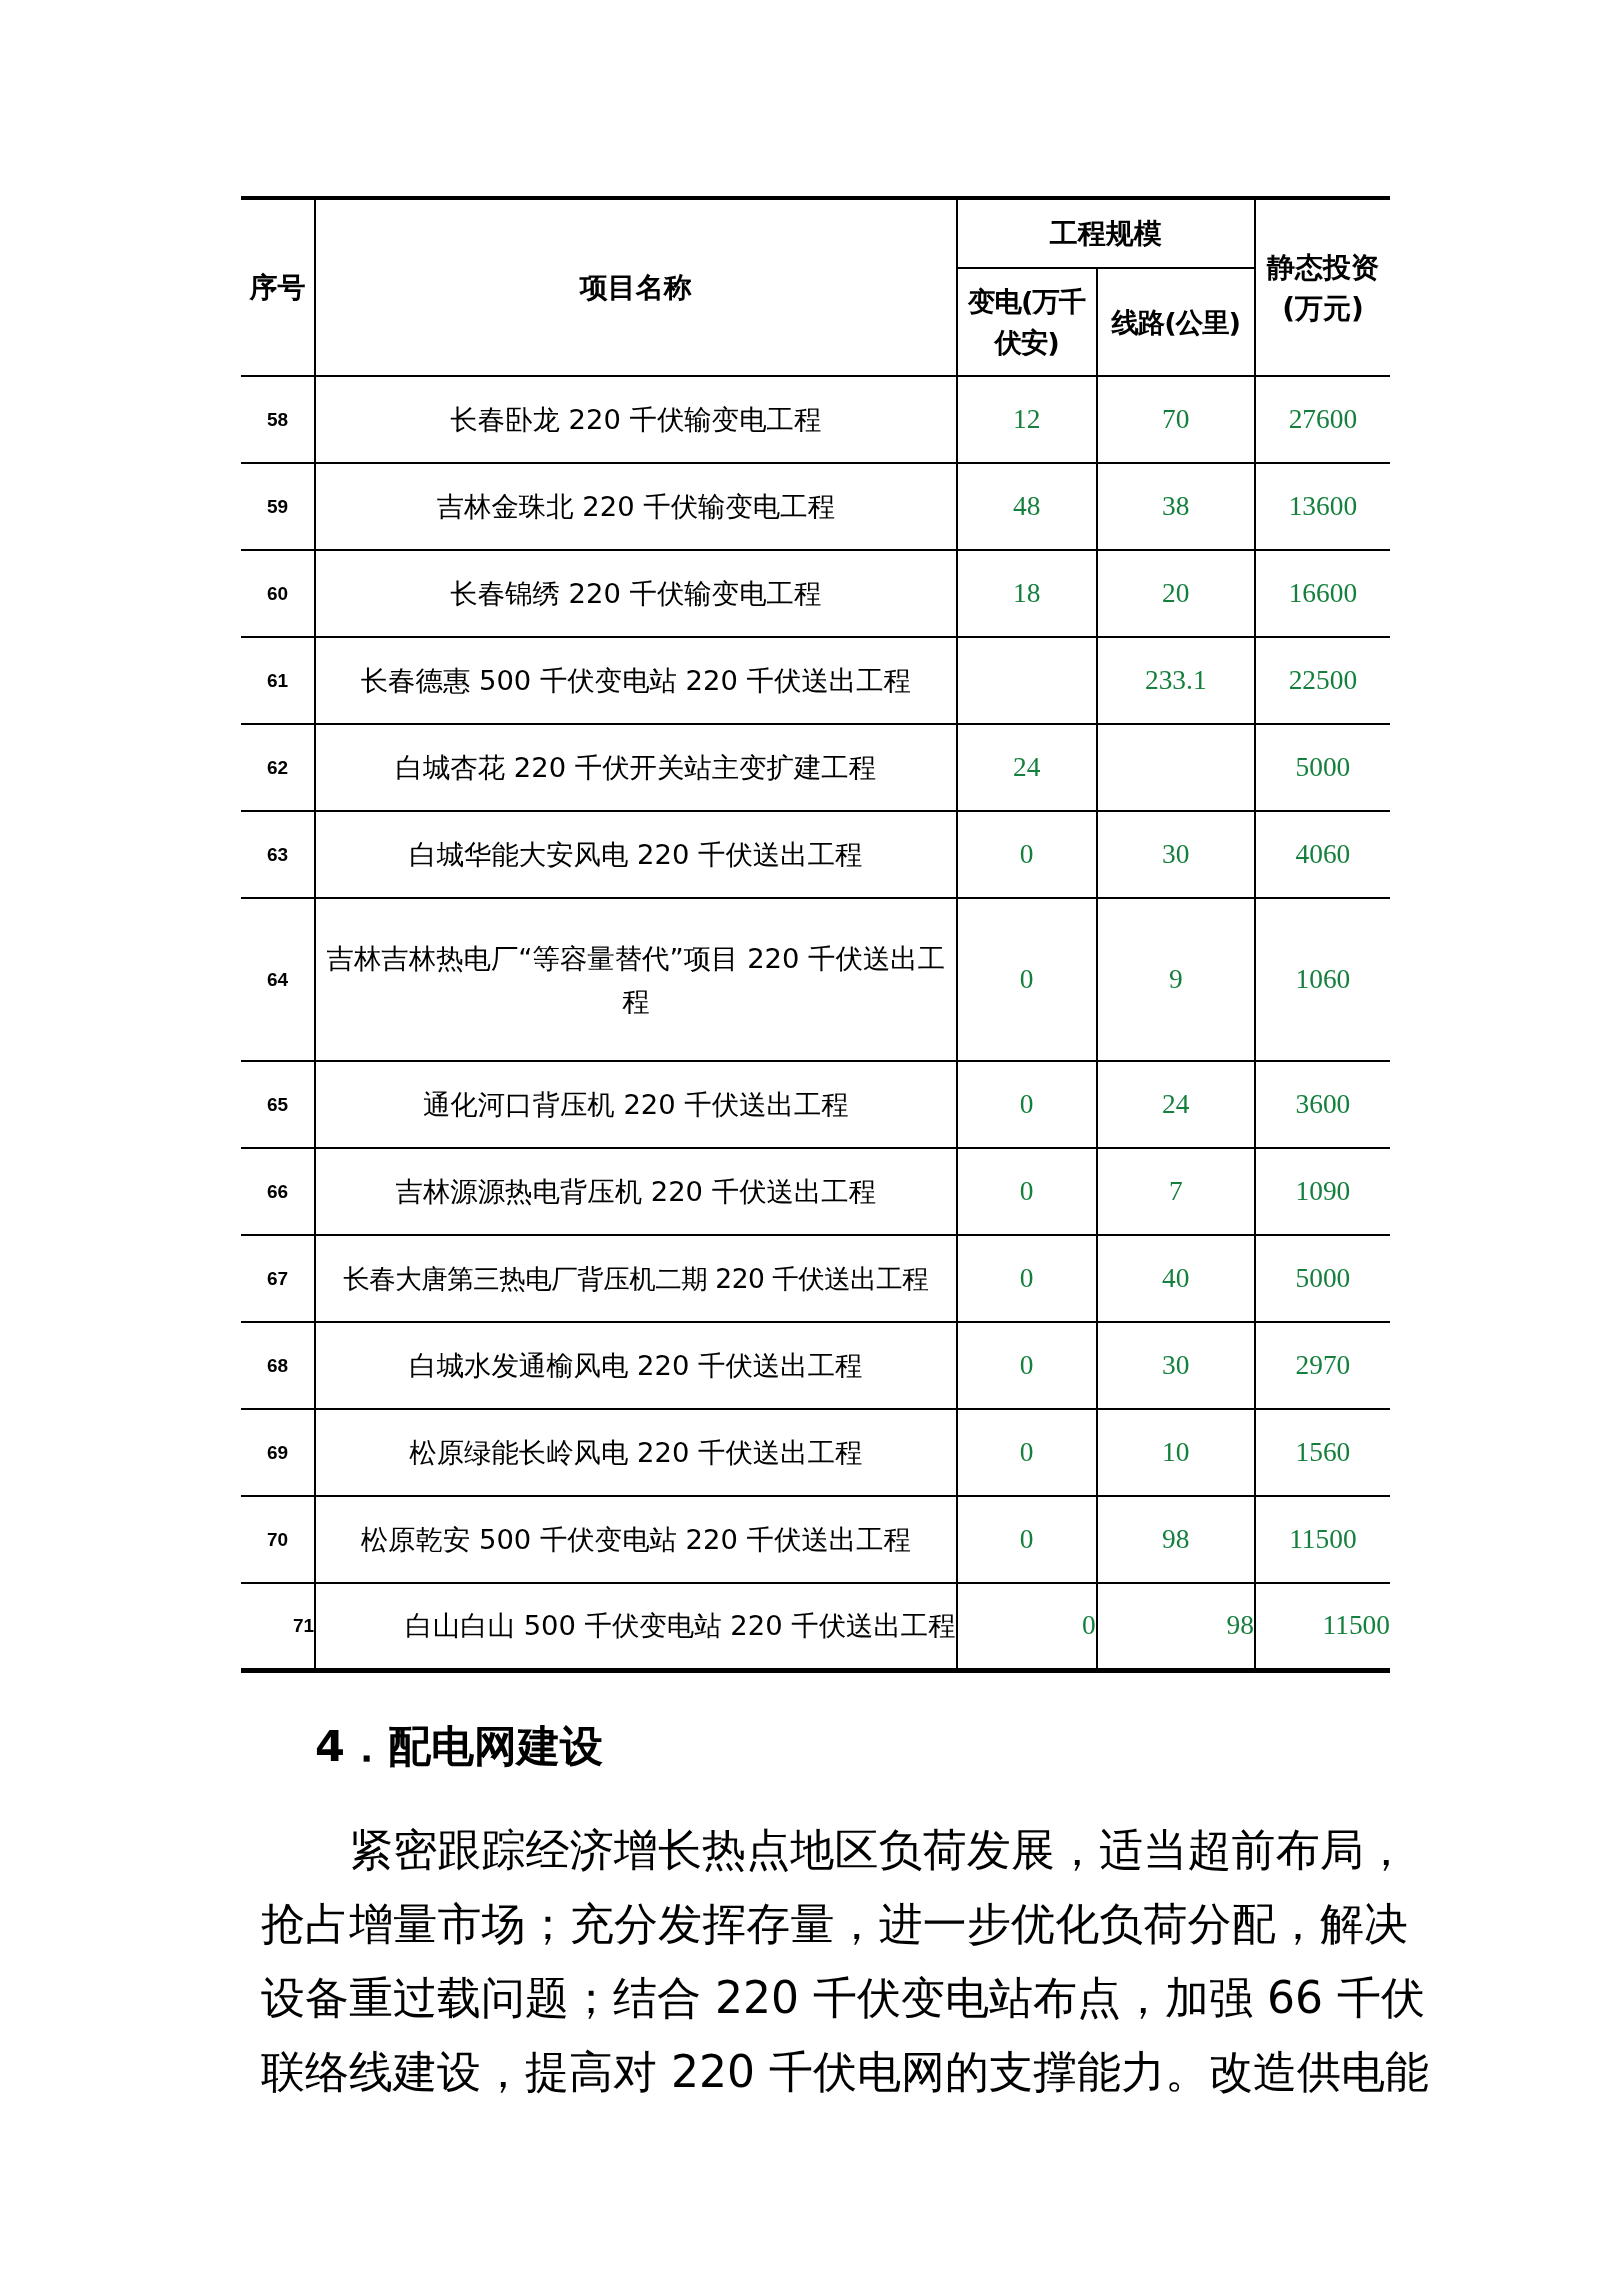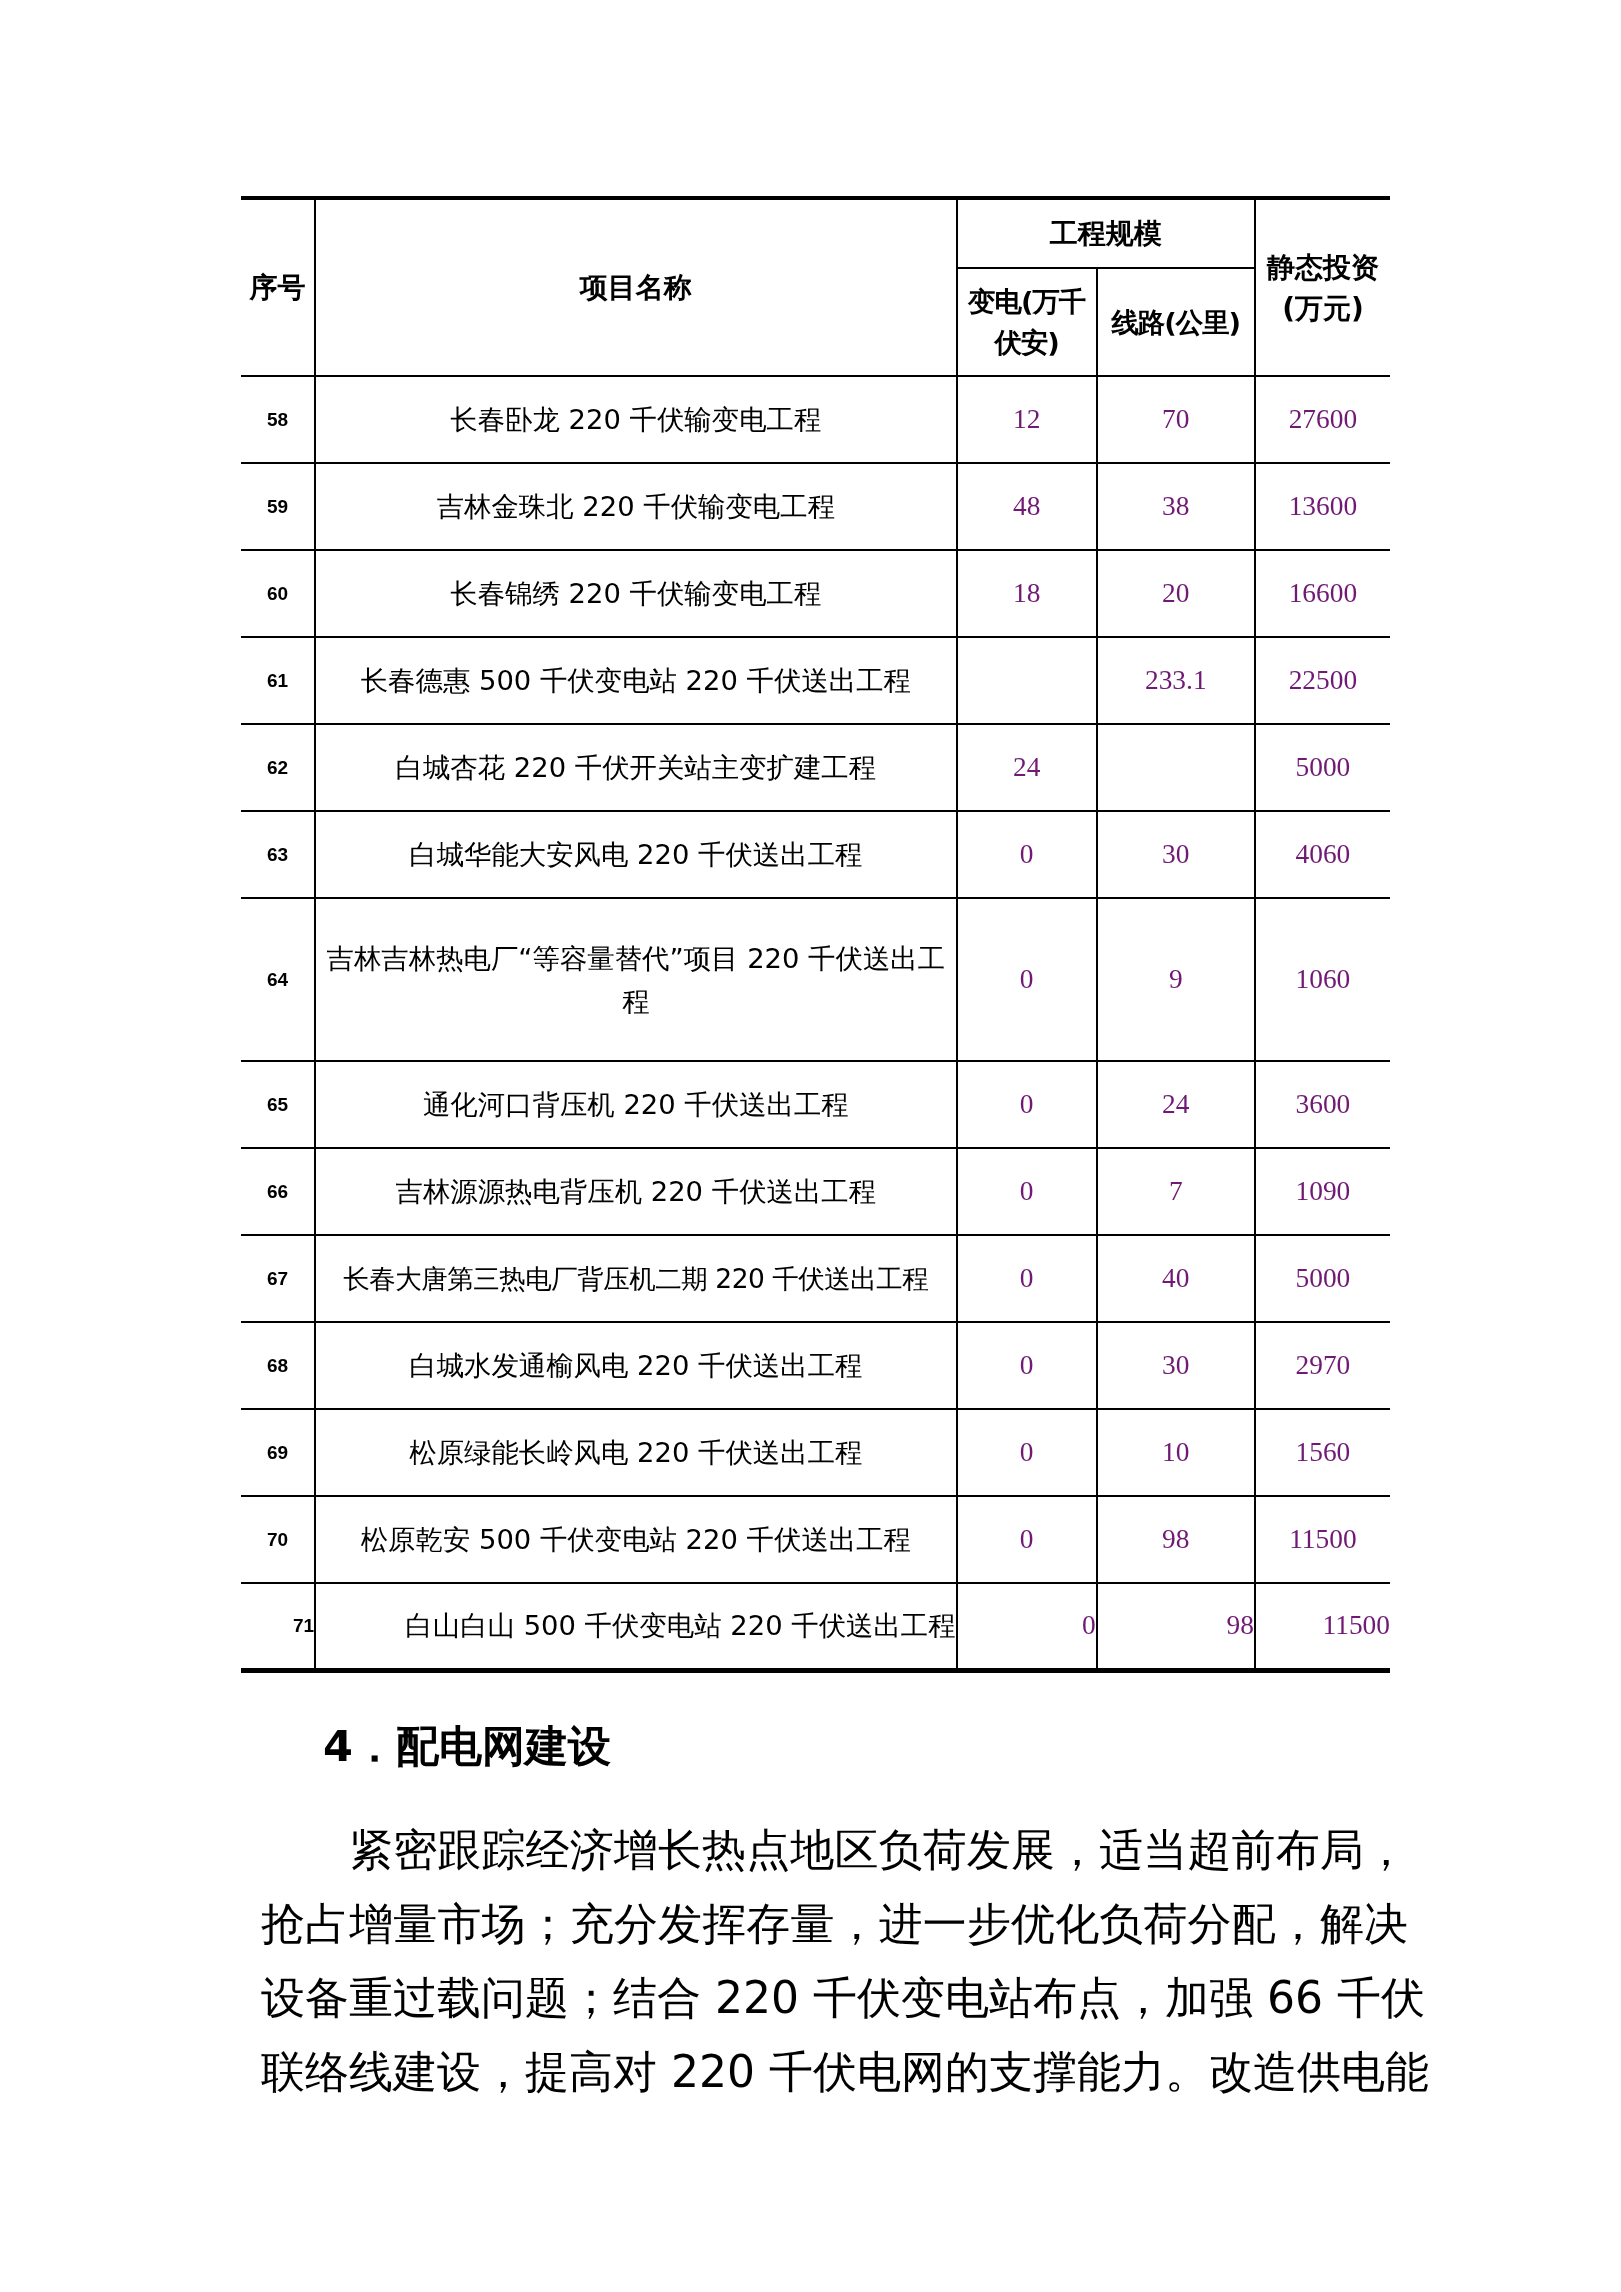--- a/index.html
+++ b/index.html
@@ -31,26 +31,26 @@
   th {
     font-family: "DejaVu Sans", "Liberation Sans", sans-serif;
     font-weight: bold; font-size: 28px; line-height: 41px;
   }
   th.group { height: 67px; margin-left: 7px; }
   th.sub { height: 106px; }
   th.sub-narrow { font-size: 27.4px; letter-spacing: -1px; }
 
   td.no { font-weight: bold; font-size: 19px; font-family: Liberation Sans, sans-serif; margin-top: 24px; }
   td.name { font-family: "DejaVu Sans", "Liberation Sans", sans-serif; font-size: 27.4px; line-height: 43px; }
-  td.num { font-family: "Liberation Serif", "DejaVu Serif", serif; font-size: 27.4px; color: #701a75; }
+  td.num { font-family: "Liberation Serif", "DejaVu Serif", serif; font-size: 27.4px; color: #15803d; }
   tbody tr { height: 87px; }
   tbody tr.tall { height: 163px; }
 
   .section-heading {
-    position: absolute; left: 323px; top: 1717px;
+    position: absolute; left: 315px; top: 1717px;
     font-family: "DejaVu Sans", "Liberation Sans", sans-serif;
     font-weight: bold; font-size: 43px; line-height: 59px; margin: 0;
   }
   .body-text {
     position: absolute; left: 245px; top: 1797px; width: 1147px;
     font-family: "DejaVu Sans", "Liberation Sans", sans-serif;
     font-size: 44px; line-height: 74px; text-align: justify; margin: 16px;
   }
   .body-text .line { display: block; white-space: nowrap; text-align-last: justify; }
   .body-text .line.first { padding-left: 88px; }

